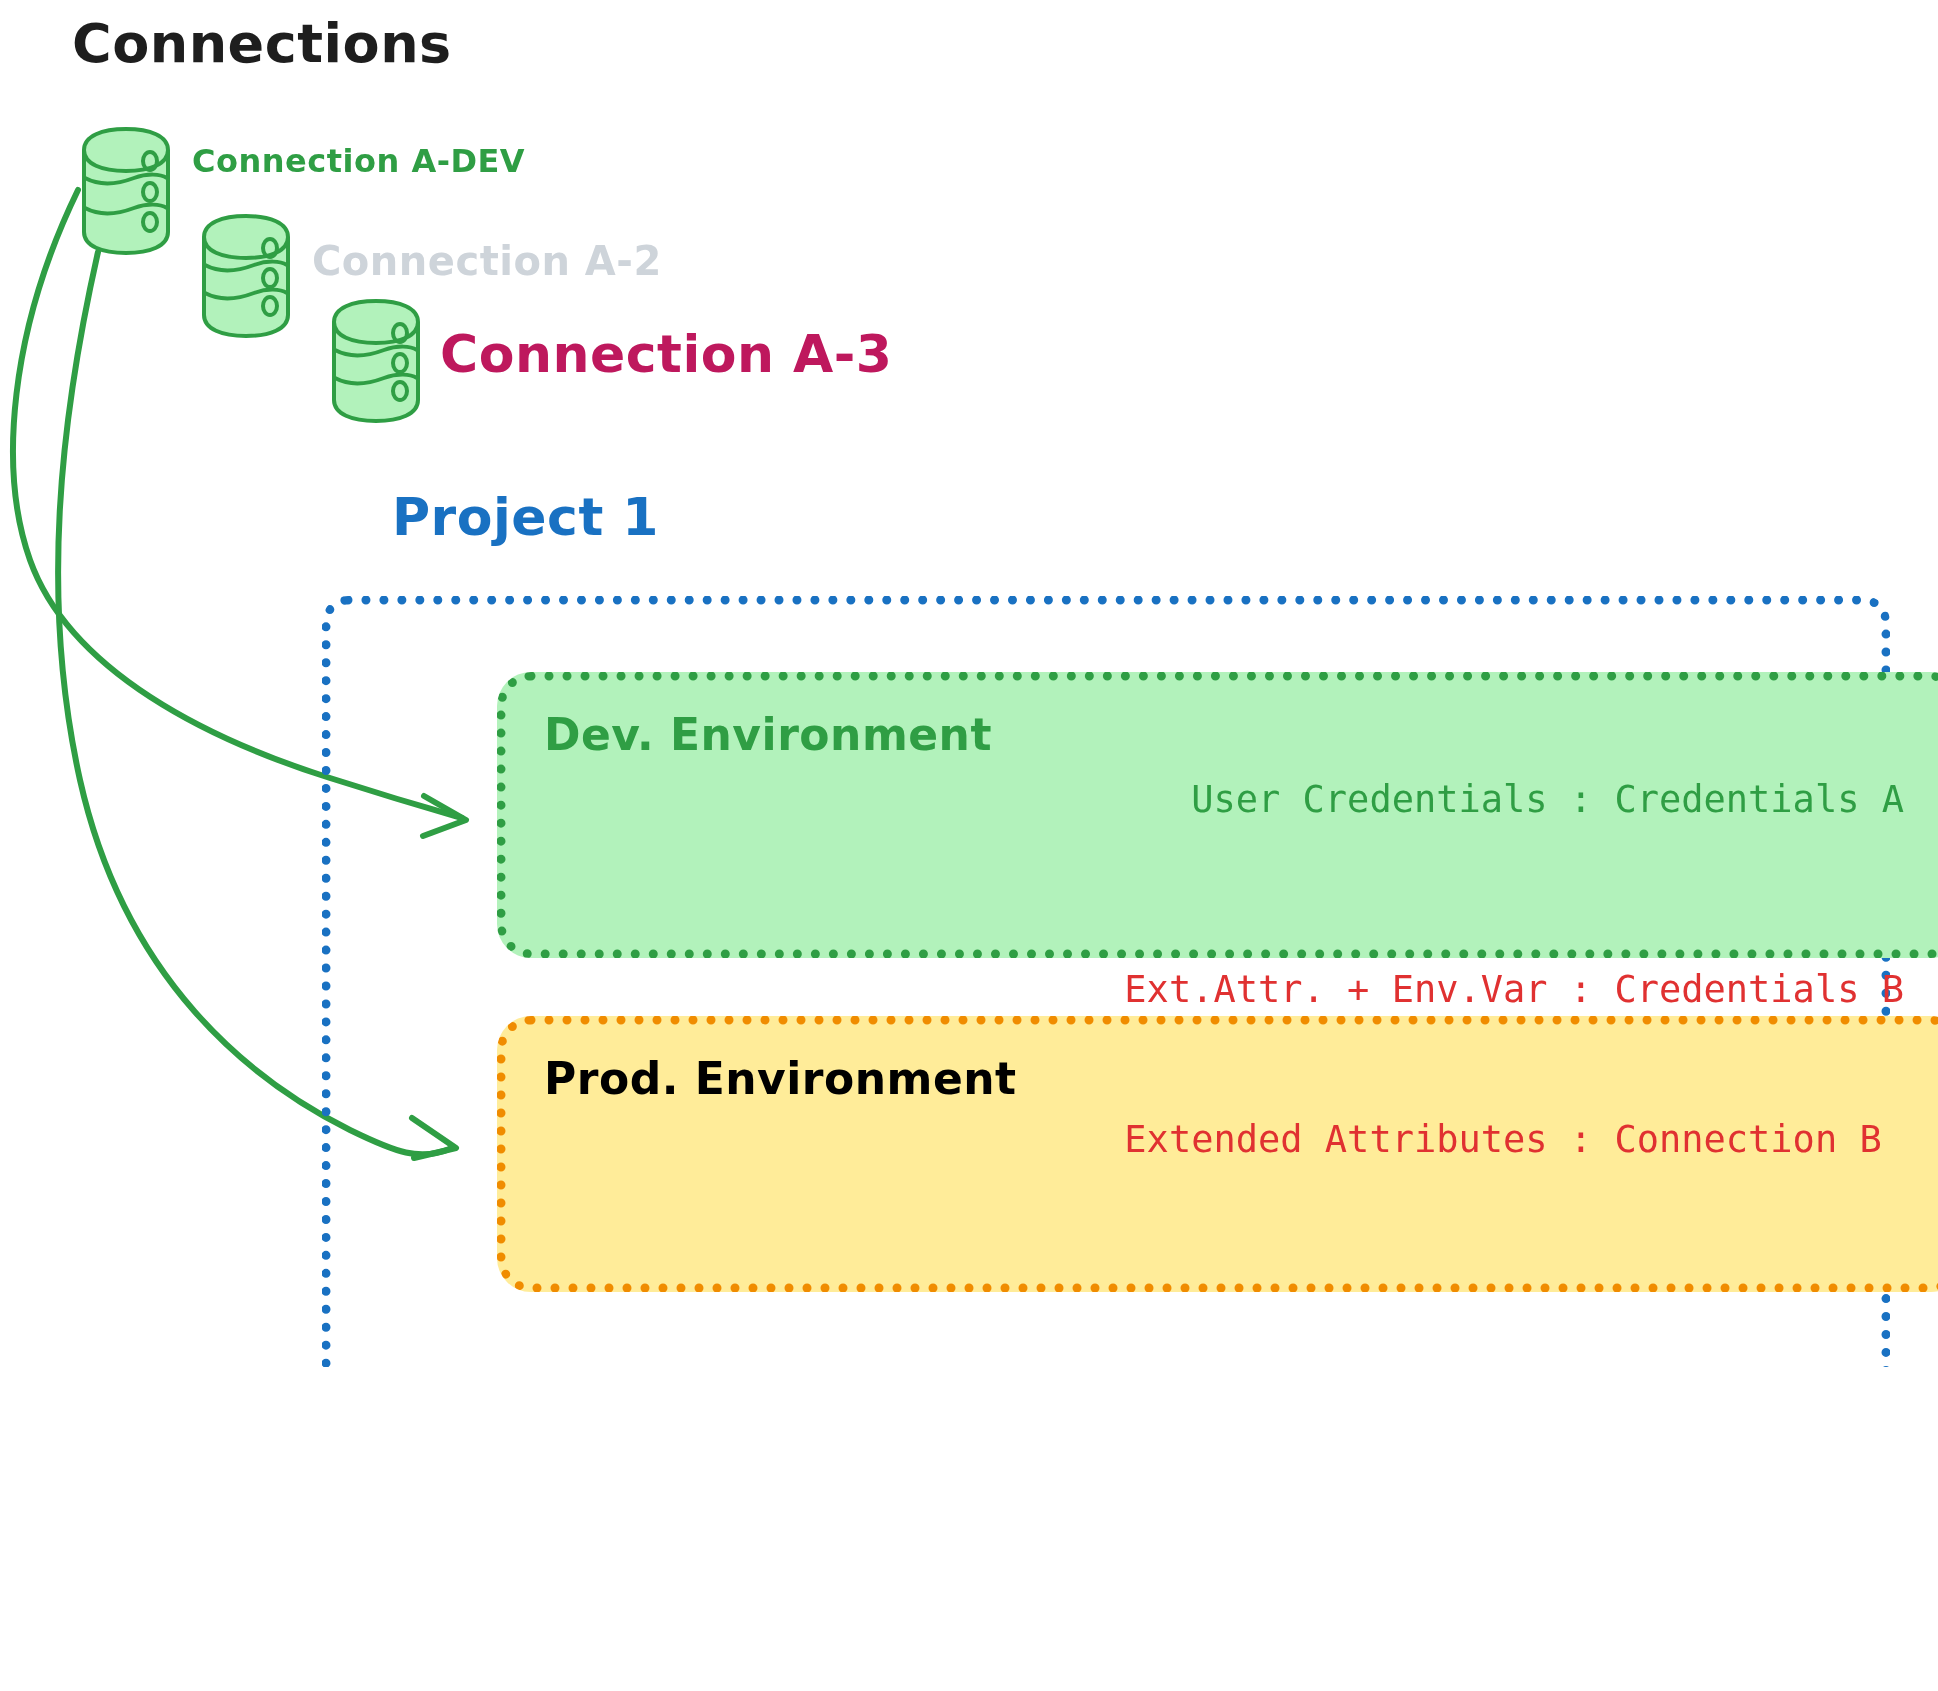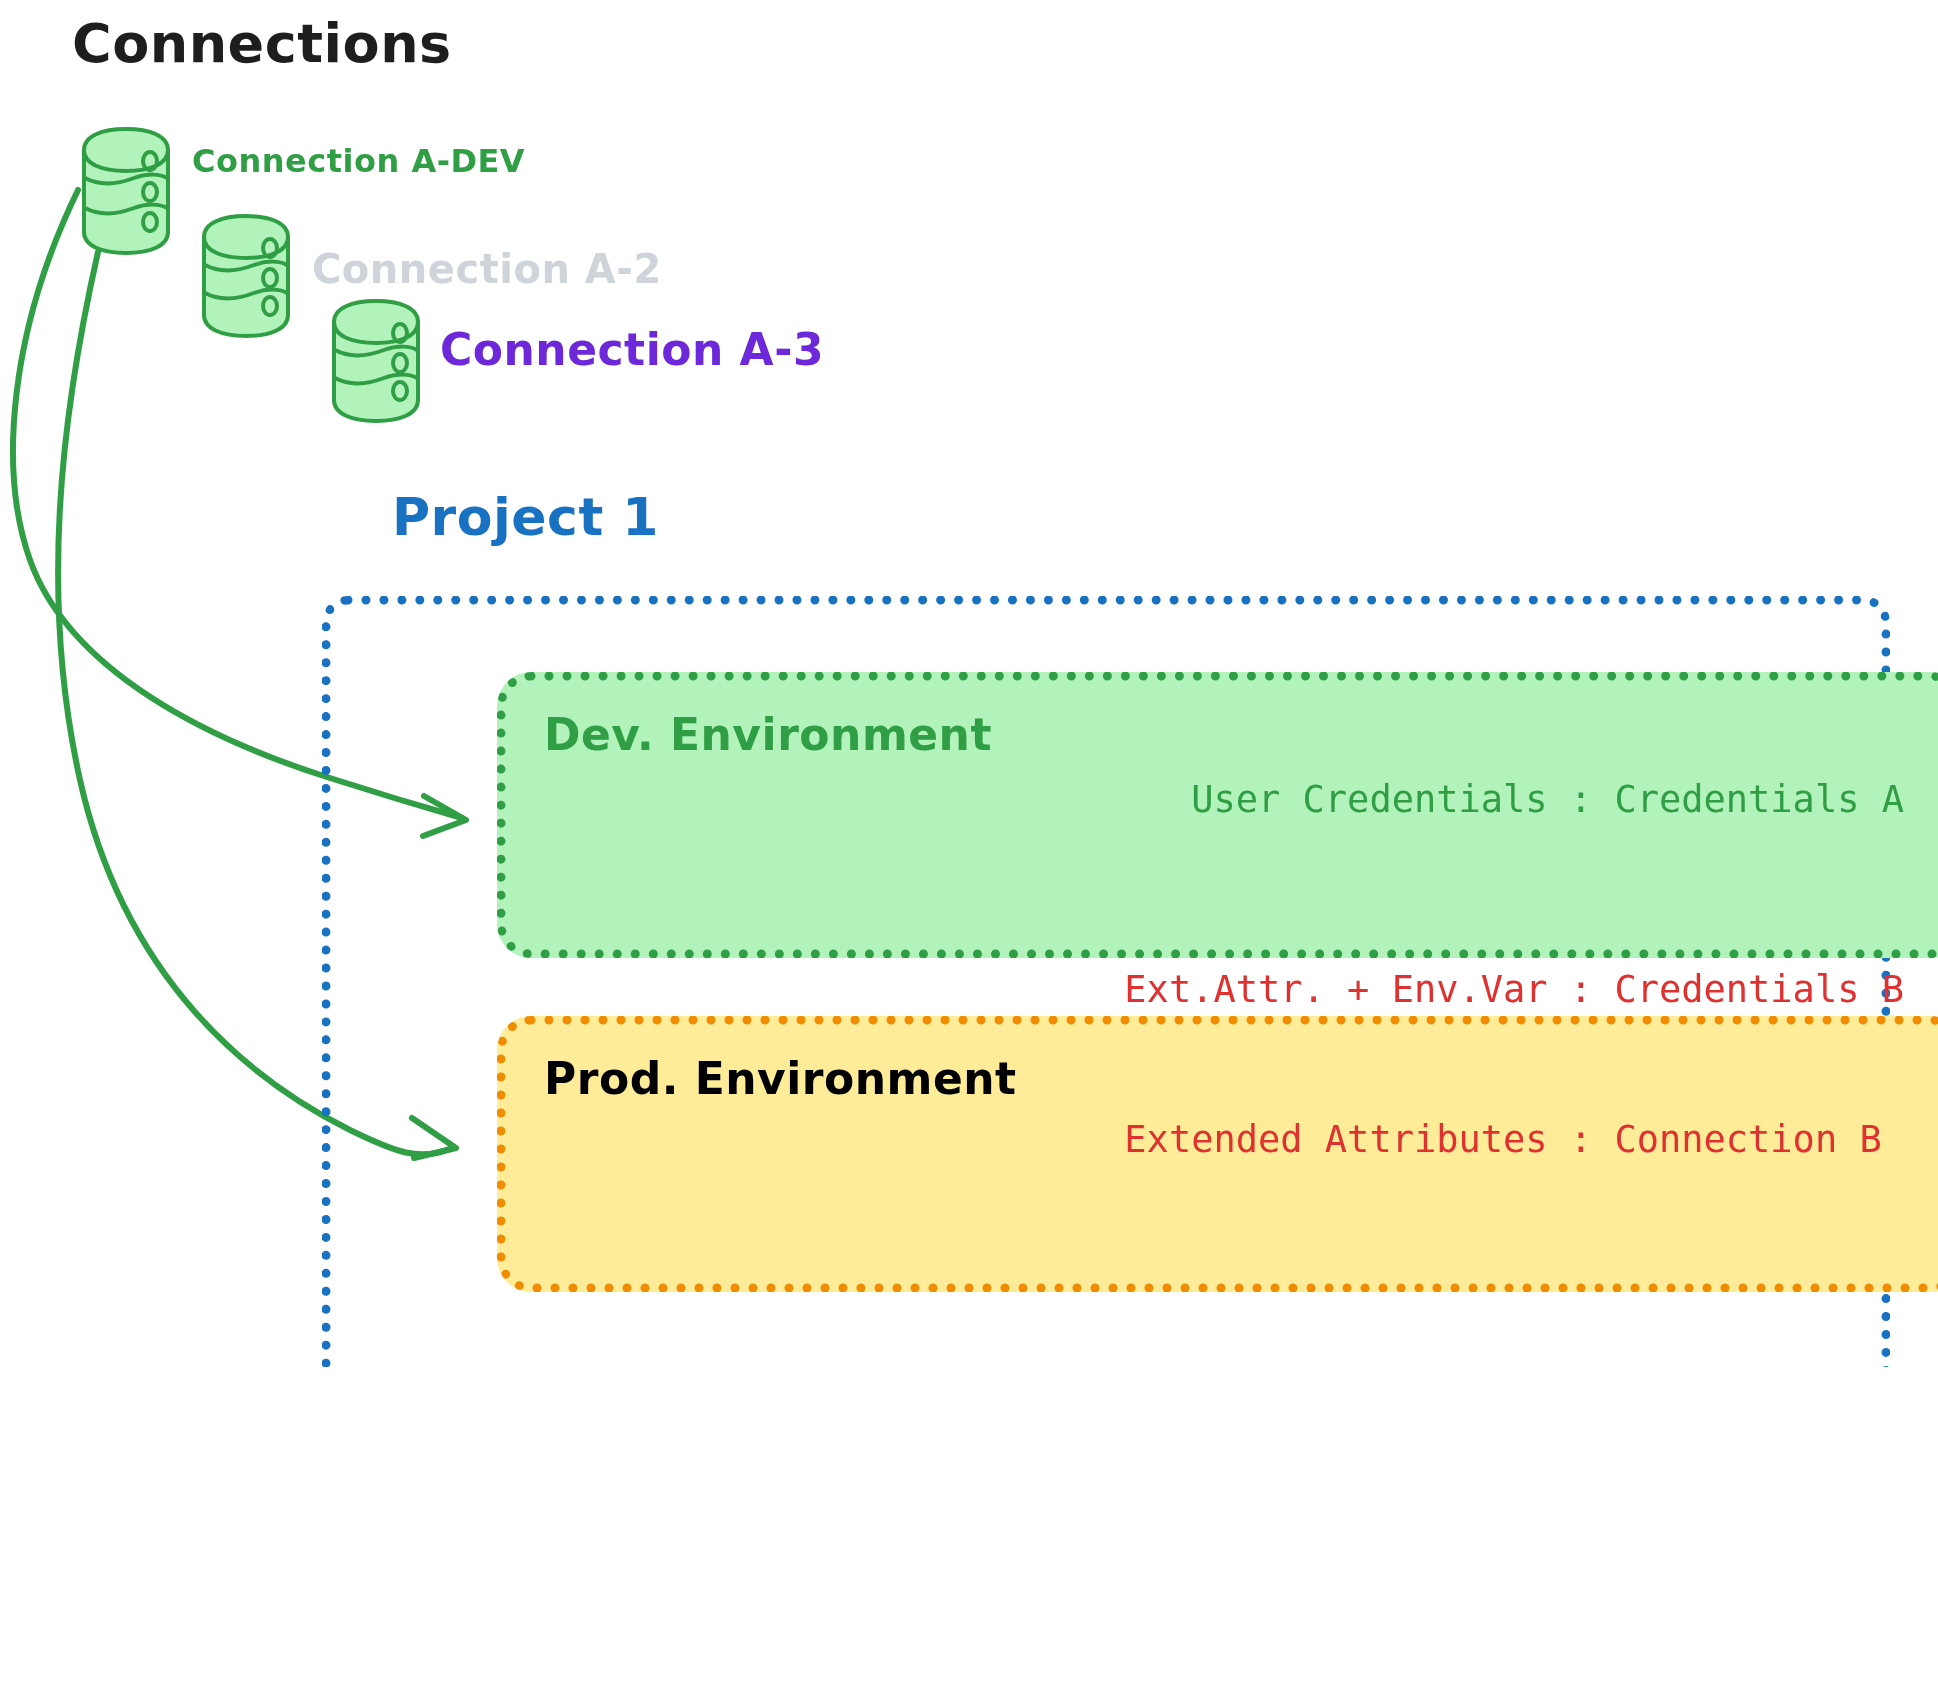--- a/index.html
+++ b/index.html
@@ -48,27 +48,26 @@
     left: 192px;
     top: 142px;
     font-size: 32px;
     color: #2f9e44;
   }
   #conn-label-1 {
     left: 312px;
     top: 238px;
     font-size: 40px;
     color: #ced4da;
-    margin-top: 8px;
   }
   #conn-label-2 {
     left: 440px;
     top: 324px;
-    font-size: 44px;
-    color: #6d28d9;
+    font-size: 52px;
+    color: #be185d;
   }
 
   
   #project-box {
     position: absolute;
     left: 322px;
     top: 596px;
     width: 1568px;
     height: 1064px;
     border: 9px dotted #1971c2;

